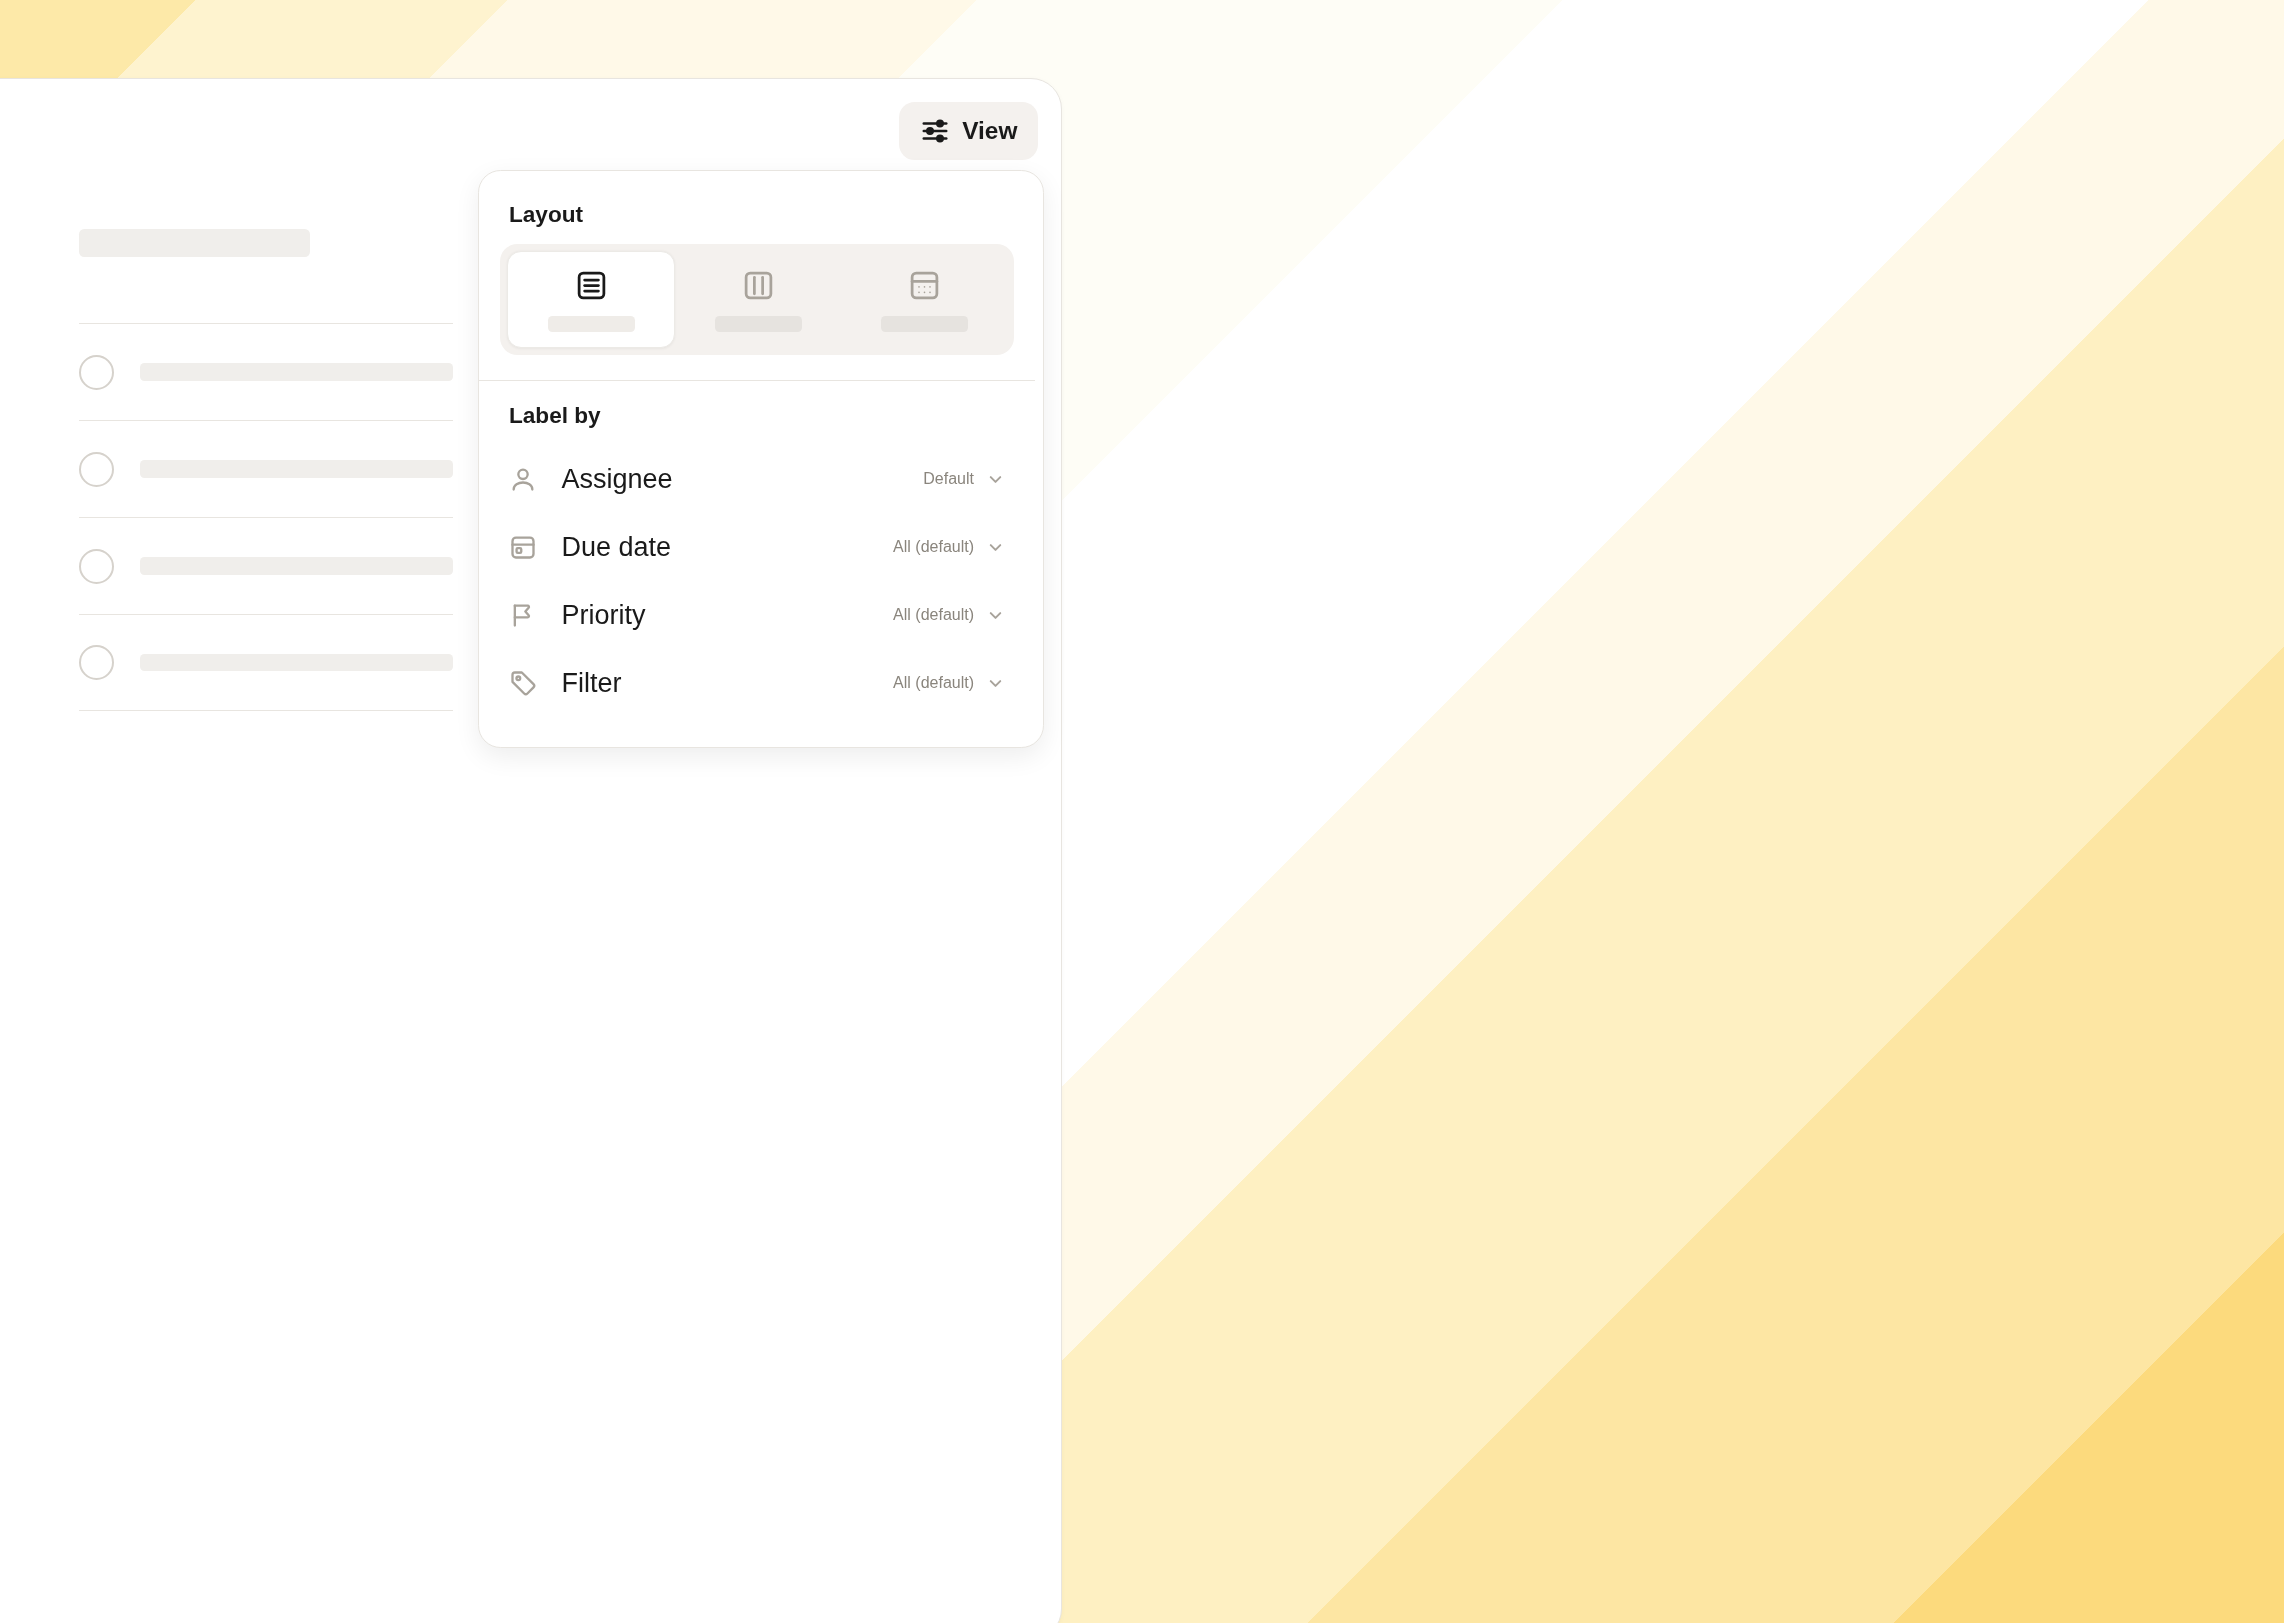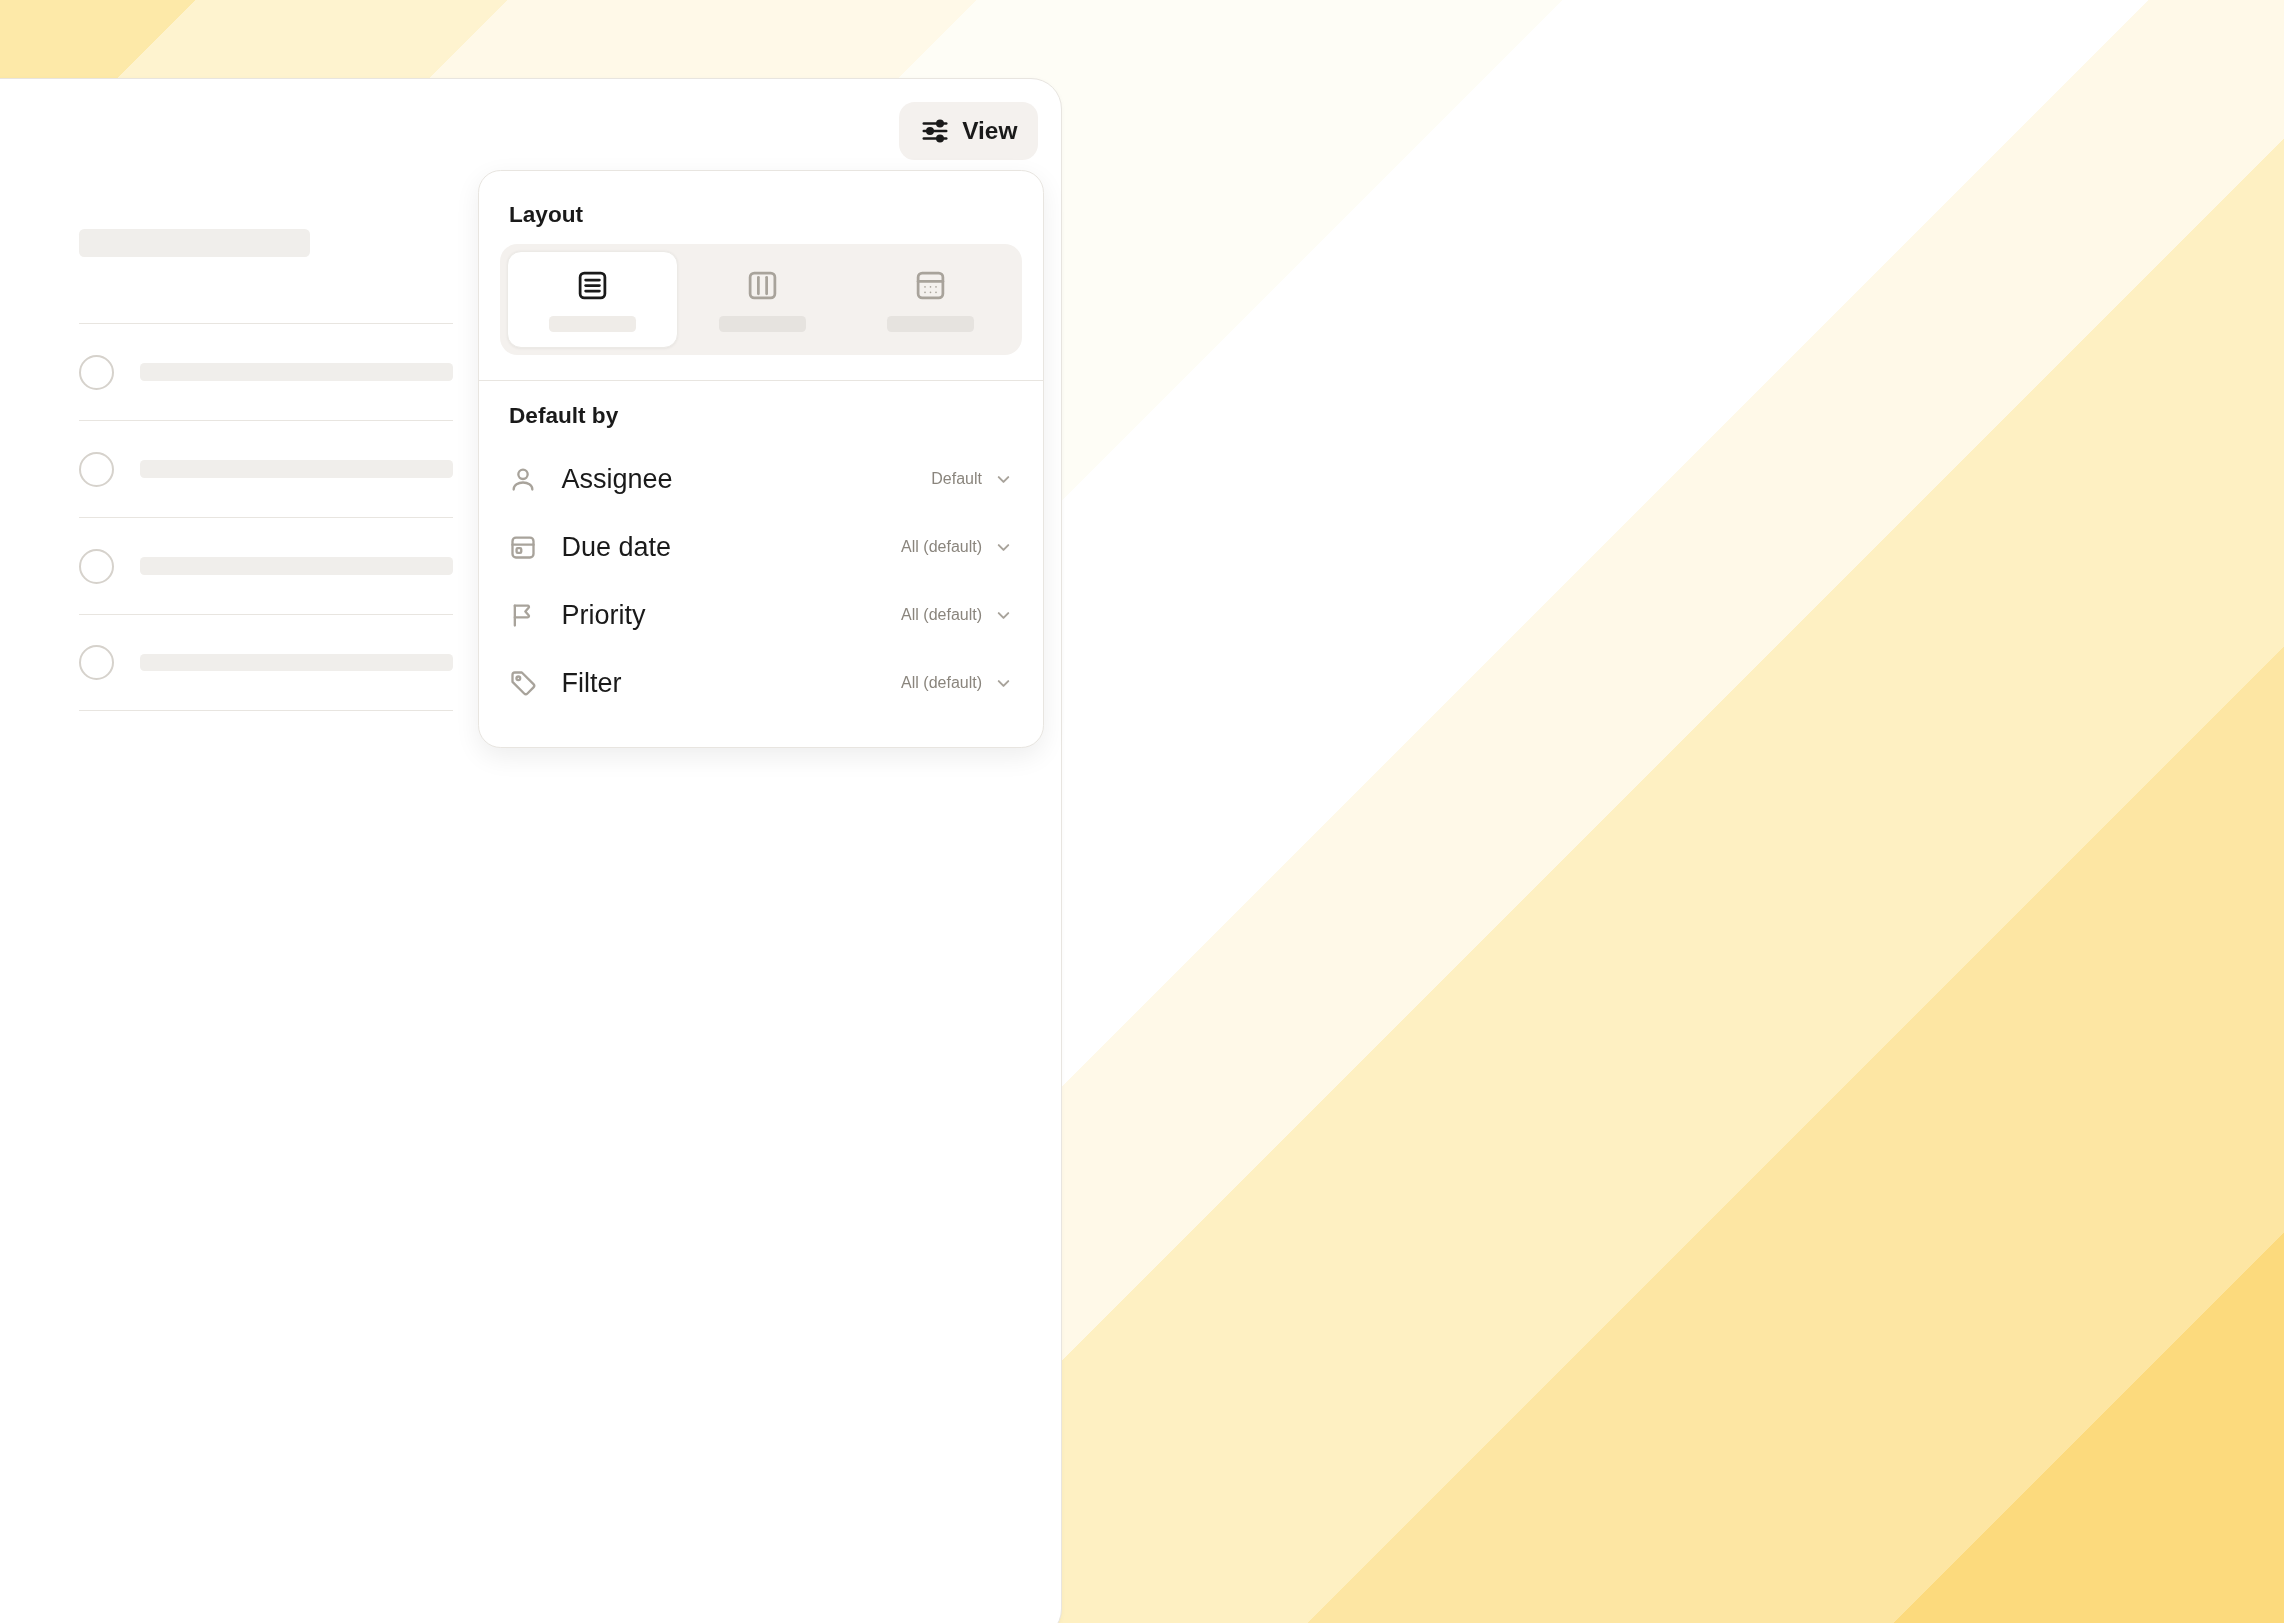--- a/index.html
+++ b/index.html
@@ -88,21 +88,21 @@
 
   
   .panel {
     position: absolute;
     top: 91px; left: 512px;
     width: 566px;
     background: #ffffff;
     border: 0.9px solid #e8e5e0;
     border-radius: 22.6px;
     box-shadow: 0 8.7px 26px rgba(0,0,0,0.07);
-    padding: 31px 0 30px 0;
+    padding: 31px 8px 30px 0;
   }
 
   .section-label {
     font-size: 22.6px;
     font-weight: 700;
     color: #1a1a1a;
     padding: 0 30px 15.7px 30px;
   }
 
   
@@ -244,21 +244,21 @@
             <circle cx="12" cy="17" r="0.6" fill="#a8a39b" stroke="none"></circle>
             <circle cx="16" cy="17" r="0.6" fill="#a8a39b" stroke="none"></circle>
           </svg>
         </span>
         <div class="lbl-ph"></div>
       </div>
     </div>
 
     <div class="divider"></div>
 
-    <div class="section-label">Default by</div>
+    <div class="section-label">Label by</div>
 
     <div class="filter-row">
       <span class="icn">
         <svg viewBox="0 0 24 24" fill="none" class="stroke-grey" stroke-width="2" stroke-linecap="round">
           <circle cx="12" cy="8" r="4"></circle>
           <path d="M4 21c0-4 4-6 8-6s8 2 8 6"></path>
         </svg>
       </span>
       <span class="f-label">Assignee</span>
       <span class="f-value">Default</span>

